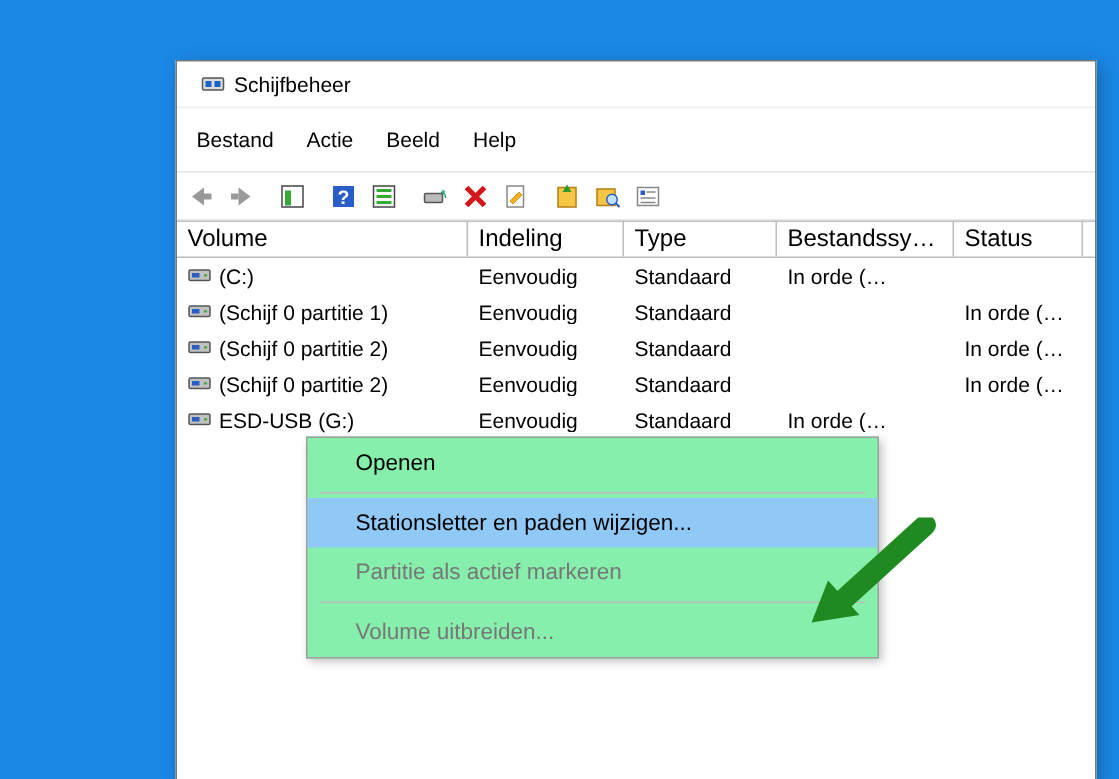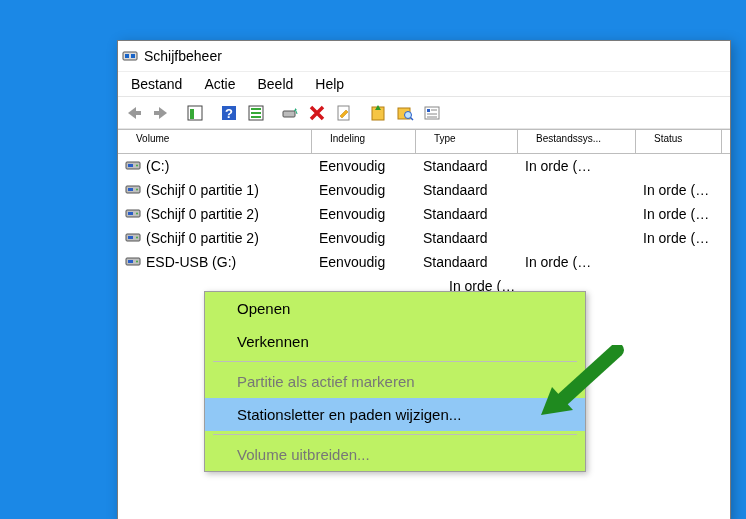--- a/index.html
+++ b/index.html
@@ -1,31 +1,31 @@
 <!DOCTYPE html>
 <html><head>
 <meta charset="utf-8">
 <style>
   body{margin:0;background:#1b88e6;font:14px "Segoe UI",Tahoma,sans-serif;color:#000;overflow:hidden}
   .win{position:absolute;left:117px;top:40px;width:612px;height:480px;background:#fff;border:1px solid #7a7a7a;box-shadow:3px 3px 12px rgba(0,0,0,.25)}
-  .title{height:30px;display:flex;align-items:center;padding:0 4px;font-size:14px}
+  .title{height:30px;display:flex;align-items:center;padding:0 16px;font-size:14px}
   .title svg{margin-right:6px}
-  .menu{height:26px;display:flex;align-items:center;border-top:1px solid #eee;border-bottom:1px solid #e5e5e5;padding:0 1px;box-sizing:border-box}
+  .menu{height:44px;display:flex;align-items:center;border-top:1px solid #eee;border-bottom:1px solid #e5e5e5;padding:0 1px;box-sizing:border-box}
   .menu span{padding:4px 10px 4px 12px;font-size:14px}
   .tbar{height:32px;display:flex;align-items:center;padding:0 3px;border-bottom:1px solid #e5e5e5;box-sizing:border-box;gap:1px}
   .tbar .sep{width:6px}
   .tbar .btn{width:26px;height:26px;display:flex;align-items:center;justify-content:center}
   .grid{position:relative}
   .hdr{display:flex;height:25px;border-top:1px solid #bdbdbd;border-bottom:1px solid #bdbdbd;background:#fff;box-sizing:border-box}
-  .hdr div{border-right:1px solid #bdbdbd;padding:3px 18px;font-size:10px;box-sizing:border-box;white-space:nowrap;overflow:hidden;text-overflow:ellipsis}
+  .hdr div{border-right:1px solid #bdbdbd;padding:3px 7px;font-size:16px;box-sizing:border-box;white-space:nowrap;overflow:hidden;text-overflow:ellipsis}
   .row{display:flex;height:24px;align-items:center}
   .row div{padding:0 7px;font-size:14px;box-sizing:border-box;white-space:nowrap;overflow:hidden;text-overflow:ellipsis}
   .c0{width:194px}.c1{width:104px}.c2{width:102px}.c3{width:118px}.c4{width:86px;text-overflow:clip}
   .row .c0{display:flex;align-items:center;gap:5px}
-  .ctx{position:absolute;left:204px;top:291px;width:380px;background:#bef264;border:1px solid #9e9e9e;box-shadow:2px 2px 6px rgba(0,0,0,.25)}
+  .ctx{position:absolute;left:204px;top:291px;width:380px;background:#86efac;border:1px solid #9e9e9e;box-shadow:2px 2px 6px rgba(0,0,0,.25)}
   .ctx .it{height:33px;display:flex;align-items:center;padding:0 32px;font-size:15px}
   .ctx .dis{color:#777}
   .ctx .hl{background:#90c8f6}
   .ctx .ln{border-top:1px solid #bdbdbd;margin:3px 8px}
   .arrow{position:absolute;left:537px;top:345px;pointer-events:none}
 </style>
 </head>
 <body>
 
 <div class="win">
@@ -209,24 +209,23 @@
           <div class="c3"></div>
           <div class="c4">In orde (Pr...</div>
         </div>
       </div>
   </div>
 </div>
 
 <div class="ctx">
   <div id="ctx-items">
       <div class="it">Openen</div>
-      <div class="it">Verkennen</div>
       <div class="ln"></div>
+      <div class="it hl">Stationsletter en paden wijzigen...</div>
       <div class="it dis">Partitie als actief markeren</div>
-      <div class="it hl">Stationsletter en paden wijzigen...</div>
       <div class="ln"></div>
       <div class="it dis">Volume uitbreiden...</div>
     </div>
 </div>
 
 <svg class="arrow" width="90" height="75" viewBox="0 0 90 75">
   <path d="M80 5 L25 55" stroke="#1f8a1f" stroke-width="14" stroke-linecap="round"></path>
   <path d="M4 70 L36 65 L15 42 Z" fill="#1f8a1f"></path>
 </svg>
 

